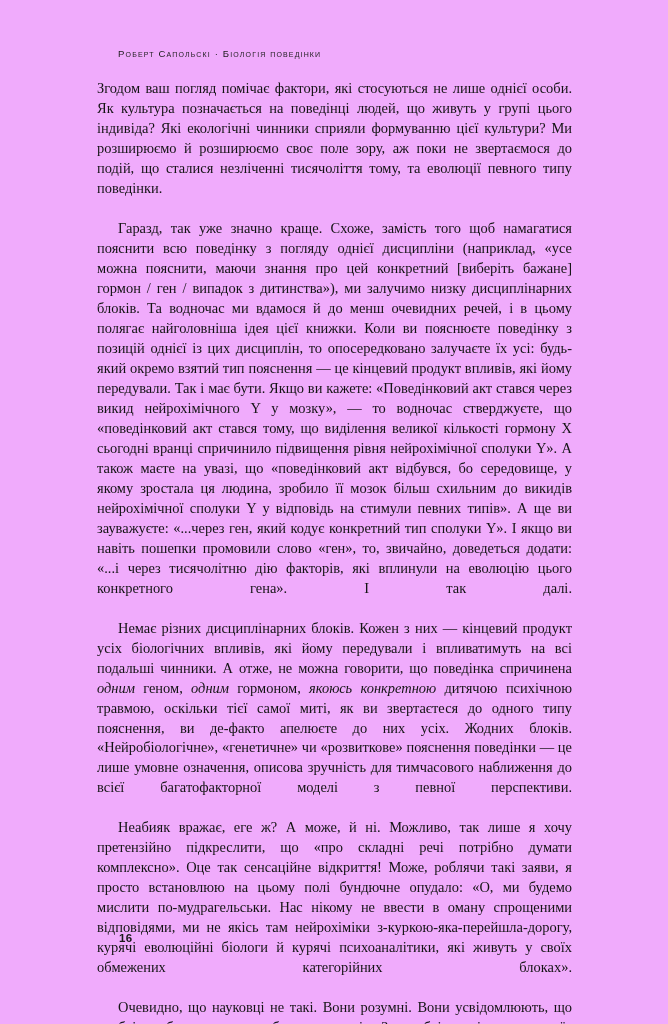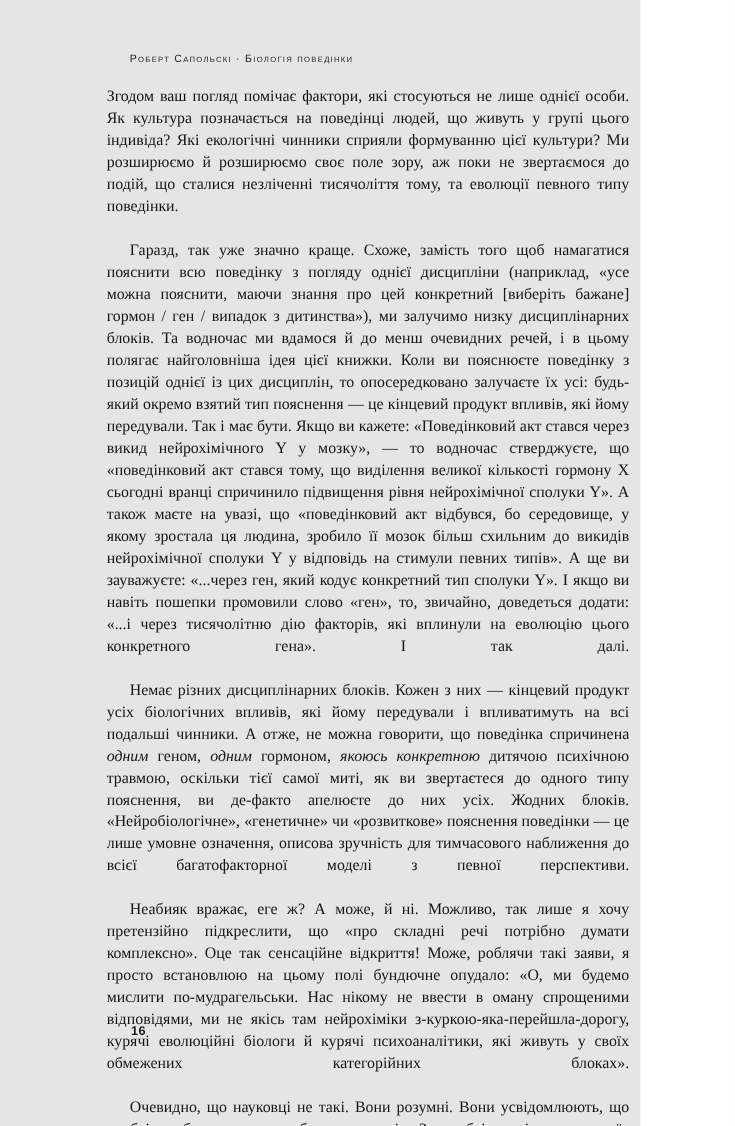--- a/index.html
+++ b/index.html
@@ -4,23 +4,23 @@
 <title>Біологія поведінки — сторінка 12</title>
 <style>
   html, body {
     margin: 0;
     padding: 0;
     background: #ffffff;
   }
 
   .page {
     position: relative;
-    width: 582px;
+    width: 668px;
     height: 1024px;
-    background: #e5e5e5;
+    background: #f0abfc;
     overflow: hidden;
     box-sizing: border-box;
   }
 
   
   .running-head {
     position: absolute;
     left: 118px;
     top: 48px;
     width: 454px;

